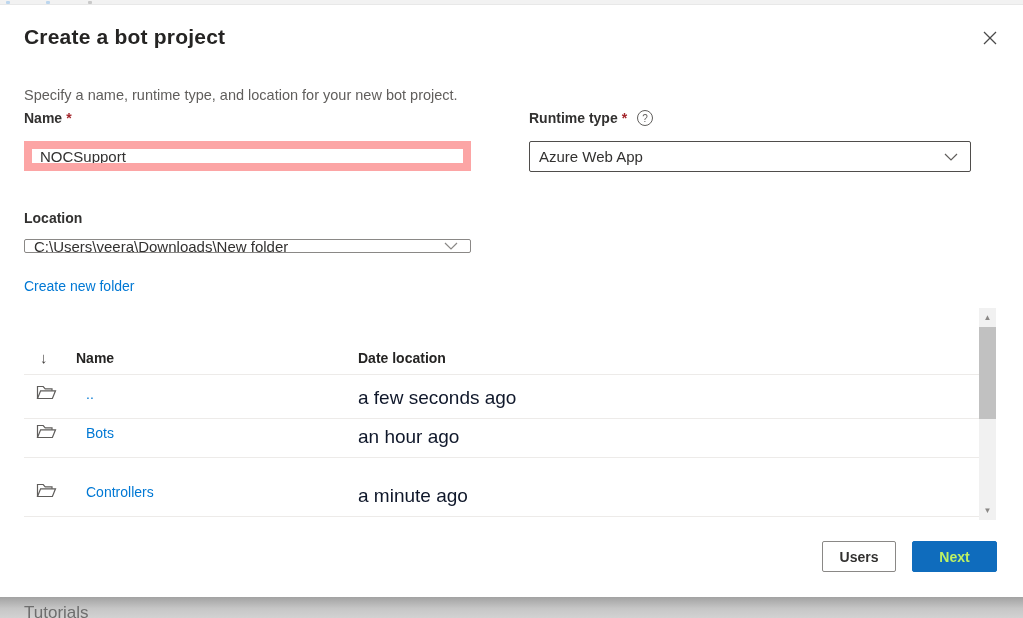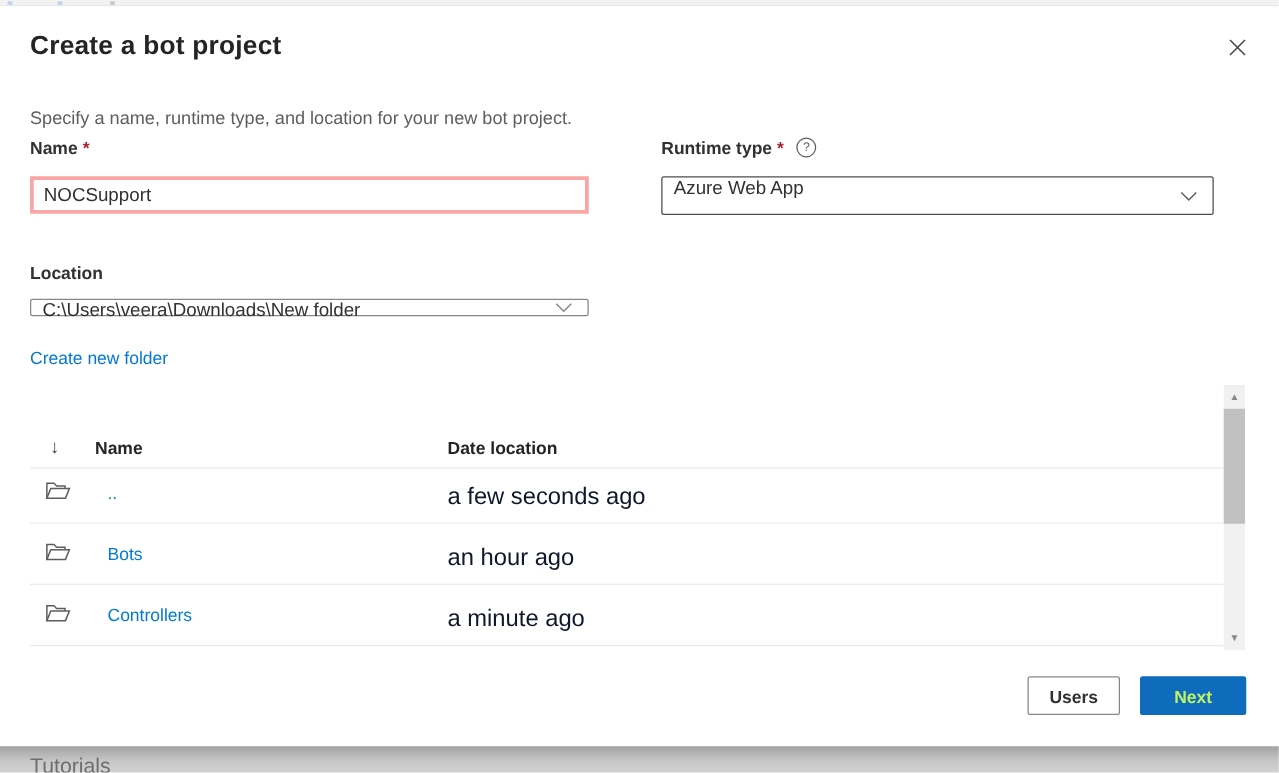--- a/index.html
+++ b/index.html
@@ -22,24 +22,24 @@
 
   .close-btn { left:976px; top:19px; width:28px; height:28px; background:transparent; border:none;
     display:flex; align-items:center; justify-content:center; cursor:pointer; }
 
   .field-label { font-size:14px; font-weight:700; color:#323130; display:flex; align-items:center; gap:4px; }
   .req { color:#a4262c; font-weight:700; }
 
   .help-icon { display:inline-flex; width:16px; height:16px; border:1px solid #605e5c; border-radius:50%;
     font-size:10px; font-weight:400; color:#605e5c; align-items:center; justify-content:center; margin-left:6px; }
 
-  .text-input { left:24px; top:136px; width:447px; height:30px; border:3px solid #fca5a5; background:#fff;
+  .text-input { left:24px; top:136px; width:447px; height:30px; border:8px solid #fca5a5; background:#fff;
     font-family:"Liberation Sans",sans-serif; font-size:15px; color:#323130; padding:0 8px; outline:none; }
 
-  .dropdown { height:31px; background:#fff; border-radius:2px; display:flex; align-items:flex-start;
+  .dropdown { height:31px; background:#fff; border-radius:2px; display:flex; align-items:center;
     padding:0 30px 0 9px; font-size:15px; color:#323130; cursor:pointer; }
   .dd-runtime { left:529px; top:136px; width:442px; border:1px solid #4f4d4b; }
   .dd-location { left:24px; top:234px; width:447px; height:14px; border:1px solid #8a8886; }
   .chevron { position:absolute; right:12px; top:50%; transform:translateY(-50%); }
 
   .link { font-size:14px; color:#0078d4; text-decoration:none; cursor:pointer; }
 
   .tbl-header { left:24px; top:338px; width:972px; height:32px; border-bottom:1px solid #edebe9; }
   .sort-glyph { position:absolute; left:16px; top:6px; font-size:15px; color:#484644; }
   .col-name { position:absolute; left:52px; top:7px; font-size:14px; font-weight:700; color:#252423; }
@@ -120,21 +120,21 @@
 
   <div class="row" style="top:365px;">
     <svg class="folder" width="21" height="17" viewBox="0 0 21 17">
       <path d="M1.5 14.5 V2.5 H7.2 L9.2 4.8 H16 V6.8" fill="none" stroke="#5f5d5b" stroke-width="1.2"></path>
       <path d="M1.5 14.5 L4.6 6.8 H19.5 L16.4 14.5 Z" fill="none" stroke="#5f5d5b" stroke-width="1.2"></path>
     </svg>
     <a class="rname">..</a>
     <span class="rdate">a few seconds ago</span>
   </div>
 
-  <div class="row" style="top:414px;text-align:center;">
+  <div class="row" style="top:404px;text-align:center;">
     <svg class="folder" width="21" height="17" viewBox="0 0 21 17">
       <path d="M1.5 14.5 V2.5 H7.2 L9.2 4.8 H16 V6.8" fill="none" stroke="#5f5d5b" stroke-width="1.2"></path>
       <path d="M1.5 14.5 L4.6 6.8 H19.5 L16.4 14.5 Z" fill="none" stroke="#5f5d5b" stroke-width="1.2"></path>
     </svg>
     <a class="rname">Bots</a>
     <span class="rdate">an hour ago</span>
   </div>
 
   <div class="row" style="top:463px;">
     <svg class="folder" width="21" height="17" viewBox="0 0 21 17">

